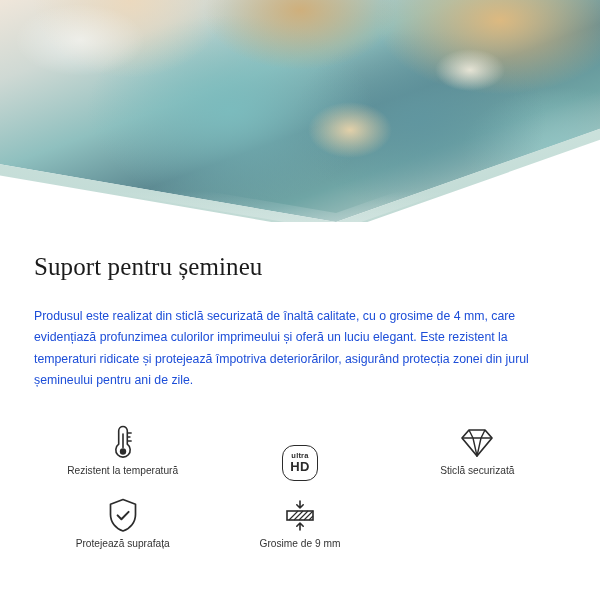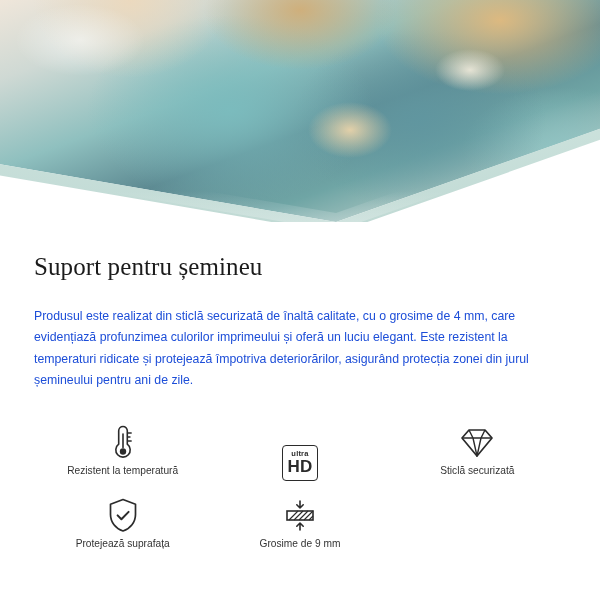--- a/index.html
+++ b/index.html
@@ -140,31 +140,31 @@
   .feature-label {
     font-size: 10.2px;
     color: #333333;
     text-align: center;
     line-height: 1.3;
   }
   .hd-box {
     width: 34px;
     height: 34px;
     border: 1.6px solid #2b2b2b;
-    border-radius: 4px;
+    border-radius: 12px;
     display: flex;
     flex-direction: column;
     align-items: center;
     justify-content: center;
     font-weight: bold;
     line-height: 1;
     margin-top: 40px;
   }
   .hd-box .t1 { font-size: 7.5px; letter-spacing: 0.2px; }
-  .hd-box .t2 { font-size: 17px; margin-top: 1px; letter-spacing: 0.3px; }
+  .hd-box .t2 { font-size: 13px; margin-top: 1px; letter-spacing: 0.3px; }
 </style>
 </head>
 <body>
 
 <div class="page">
 
   <div class="hero">
     <div class="hero-art"></div>
     <div class="hero-art-2"></div>
     <div class="hero-glass"></div>

